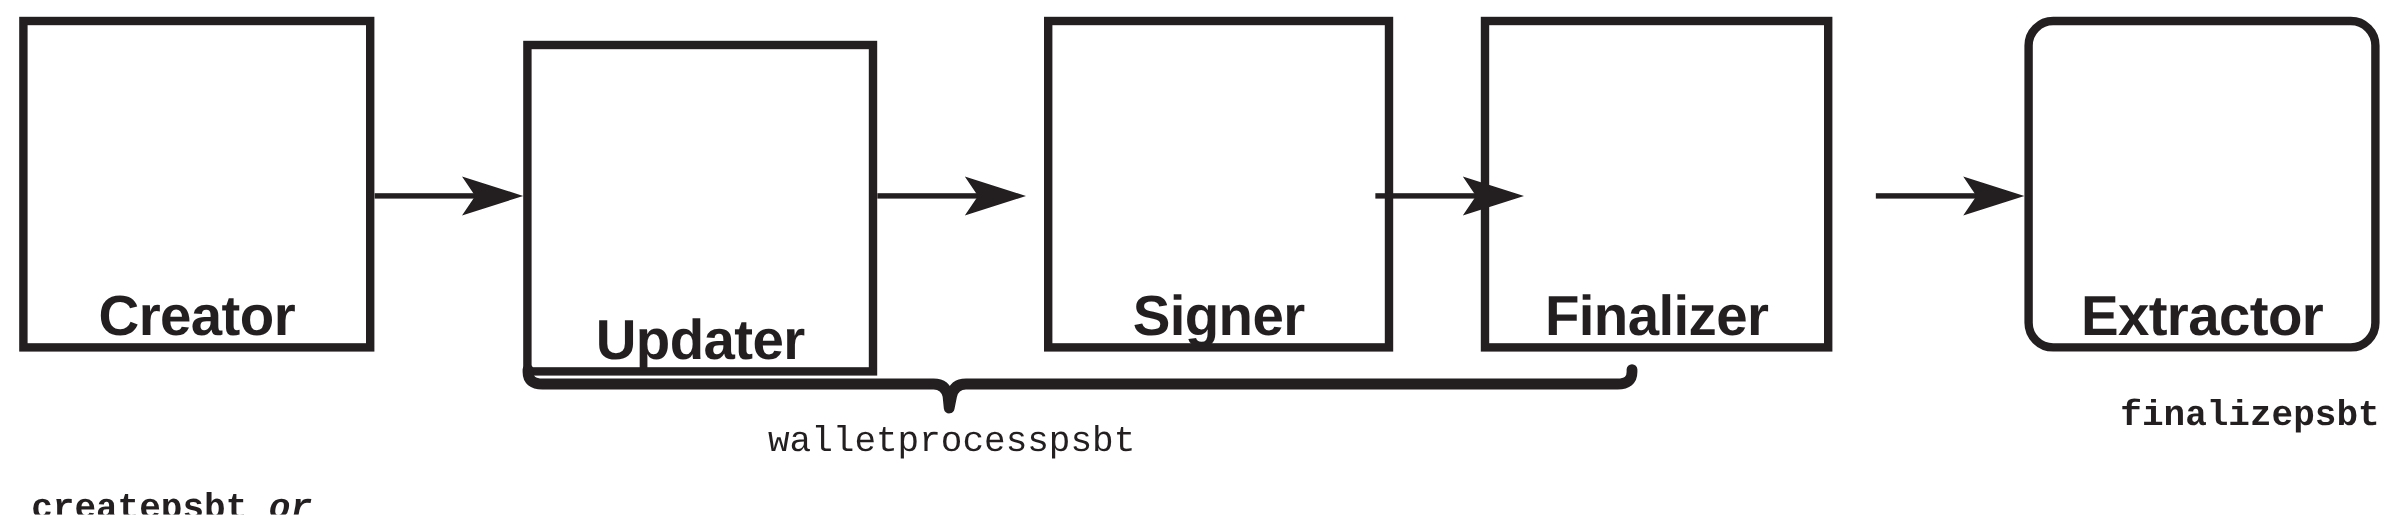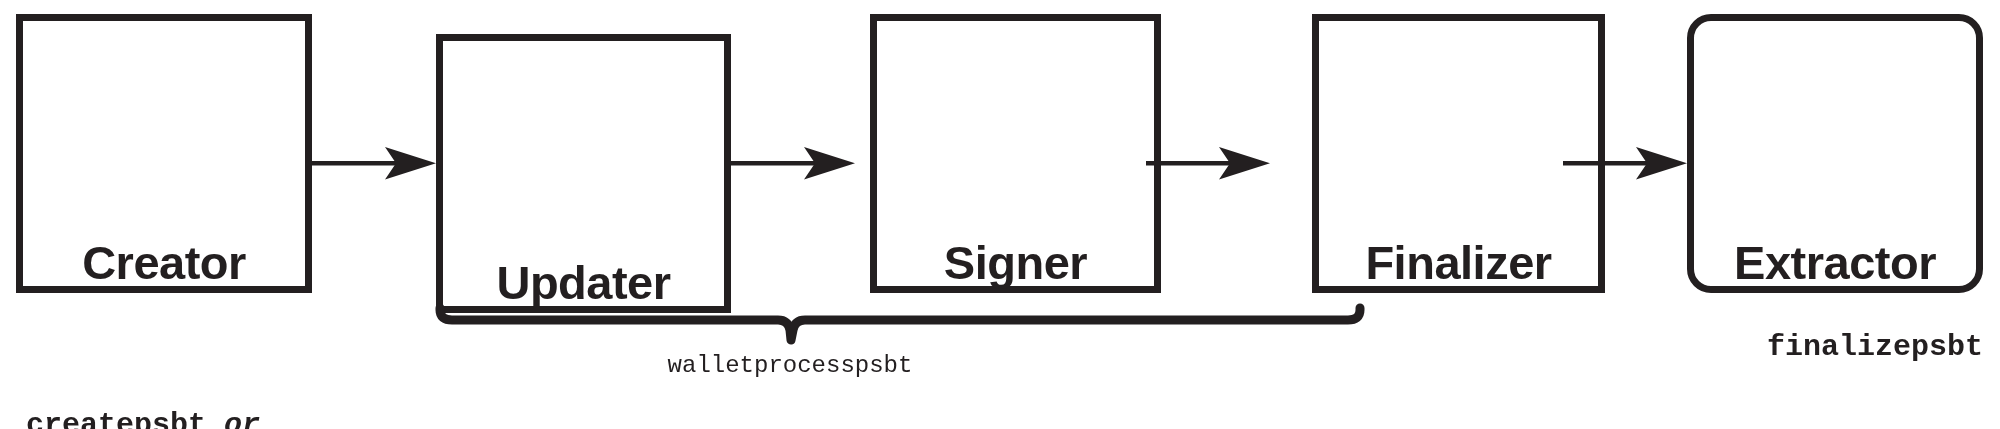--- a/index.html
+++ b/index.html
@@ -65,21 +65,21 @@
     top: 330px;
     width: 296px;
     font-size: 30px;
     font-weight: bold;
     text-align: right;
   }
   #brace-label {
     left: 640px;
     top: 352px;
     width: 300px;
-    font-size: 24px;
+    font-size: 30px;
     font-weight: normal;
     text-align: center;
   }
   #brace-svg {
     position: absolute;
     left: 430px;
     top: 296px;
   }
 </style>
 </head>
@@ -92,21 +92,21 @@
   </div>
 
   <div class="stage-box" style="left:436px; width:295px;margin-top:20px;">
     <span class="stage-label">Updater</span>
   </div>
 
   <div class="stage-box" style="left:855px; width:291px;margin-left:15px;">
     <span class="stage-label">Signer</span>
   </div>
 
-  <div class="stage-box" style="left:1312px; width:293px;">
+  <div class="stage-box" style="left:1234px; width:293px;">
     <span class="stage-label">Finalizer</span>
   </div>
 
   <div class="stage-box" style="left:1687px; width:296px;border-radius:24px;">
     <span class="stage-label">Extractor</span>
   </div>
 
   <svg class="arrow" style="left:312px; width:124px;" viewBox="0 0 124 46">
     <rect x="0" y="21" width="86" height="4.5" fill="#231f20"></rect>
     <path d="M 124 23.3 L 73 7 L 84 23.3 L 73 39.6 Z" fill="#231f20"></path>

